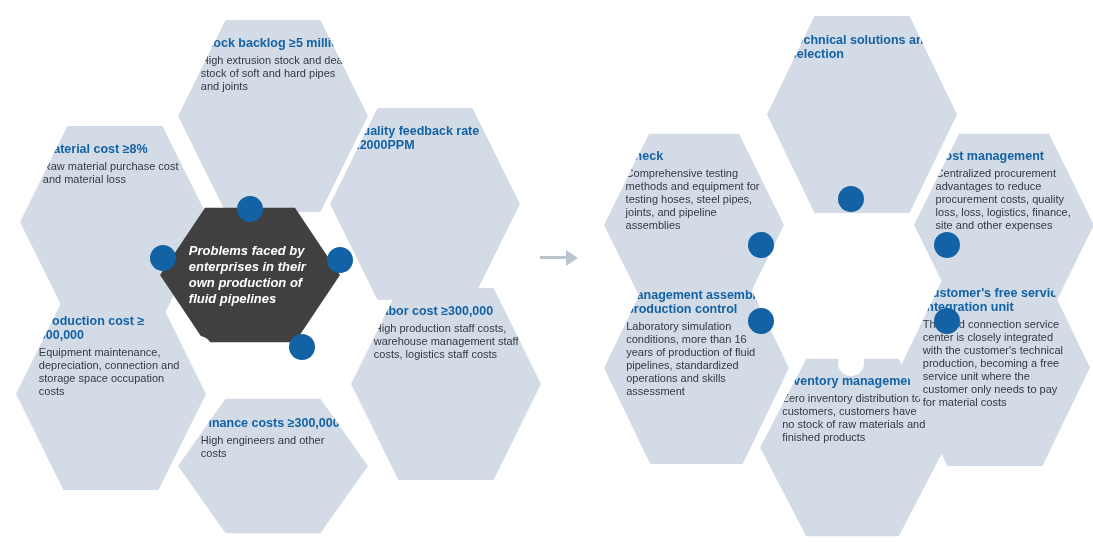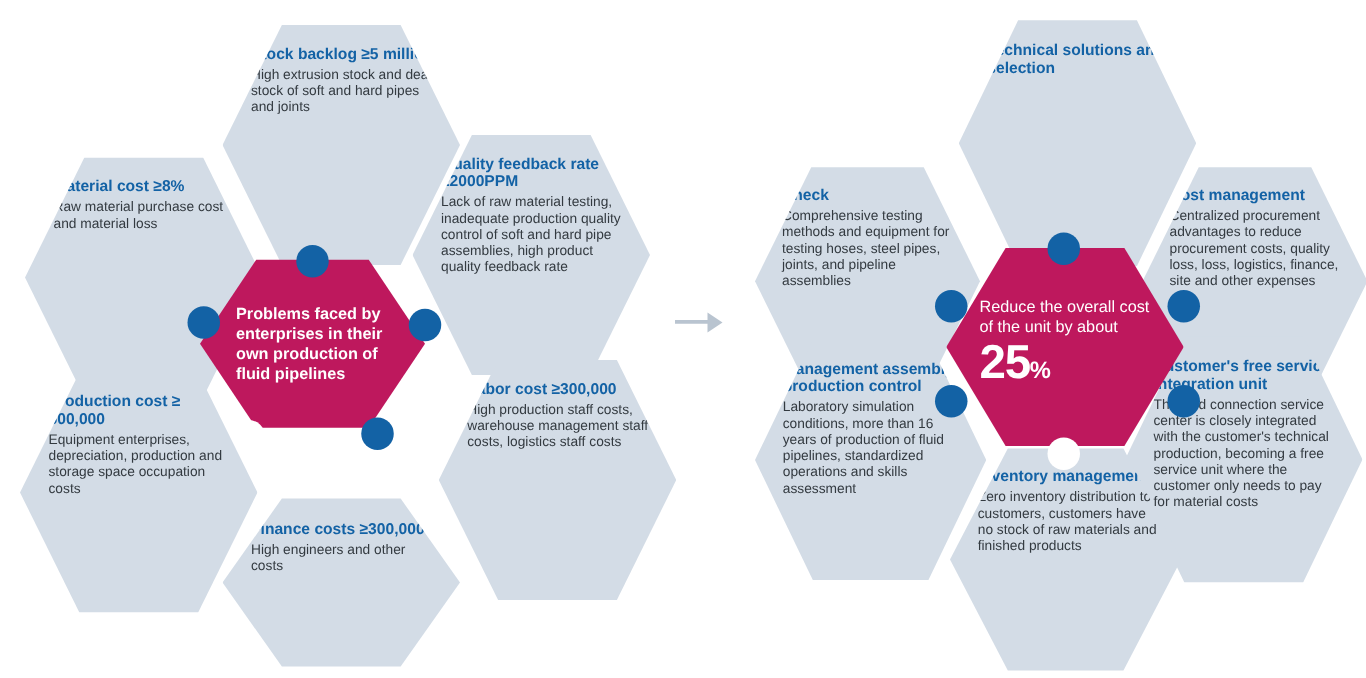--- a/index.html
+++ b/index.html
@@ -43,24 +43,25 @@
   }
   .hex-body {
     color: #333a40;
     font-size: 11px;
     line-height: 13px;
   }
 
   
   .hex-center {
     position: absolute;
-    background: #be185d;
+    background: #404040;
     clip-path: polygon(25% 2%, 75% 2%, 100% 50%, 75% 98%, 25% 98%, 0% 50%);
     color: #ffffff;
     box-sizing: border-box;
+    font-style: italic;
   }
   .center-text {
     position: absolute;
     left: 16%;
     right: 14%;
     top: 50%;
     transform: translateY(-50%);
     font-weight: bold;
     font-size: 13px;
     line-height: 16px;
@@ -137,42 +138,41 @@
   <div class="hex" style="left:178px; top:16px; width:190px; height:200px;">
     <div class="hex-inner">
       <div class="hex-title">Stock backlog ≥5 million</div>
       <div class="hex-body">High extrusion stock and dead stock of soft and hard pipes and joints</div>
     </div>
   </div>
 
   <div class="hex" style="left:330px; top:104px; width:190px; height:200px;">
     <div class="hex-inner">
       <div class="hex-title">Quality feedback rate ≥2000PPM</div>
-      <div class="hex-body">Lack of raw material testing, inadequate production quality control of soft and hard pipe assemblies, high product quality feedback rate</div>
     </div>
   </div>
 
   <div class="hex" style="left:20px; top:122px; width:190px; height:200px;">
     <div class="hex-inner">
       <div class="hex-title">Material cost ≥8%</div>
       <div class="hex-body">Raw material purchase cost and material loss</div>
     </div>
   </div>
 
   <div class="hex" style="left:351px; top:284px; width:190px; height:200px;">
     <div class="hex-inner">
       <div class="hex-title">Labor cost ≥300,000</div>
       <div class="hex-body">High production staff costs, warehouse management staff costs, logistics staff costs</div>
     </div>
   </div>
 
   <div class="hex" style="left:16px; top:294px; width:190px; height:200px;">
     <div class="hex-inner">
       <div class="hex-title">Production cost ≥ 500,000</div>
-      <div class="hex-body">Equipment enterprises, depreciation, production and storage space occupation costs</div>
+      <div class="hex-body">Equipment maintenance, depreciation, connection and storage space occupation costs</div>
     </div>
   </div>
 
   <div class="hex" style="left:178px; top:396px; width:190px; height:140px;">
     <div class="hex-inner" style="top:14%;">
       <div class="hex-title">Finance costs ≥300,000</div>
       <div class="hex-body">High engineers and other costs</div>
     </div>
   </div>
 
@@ -225,28 +225,20 @@
     </div>
   </div>
 
   <div class="hex" style="left:760px; top:355px; width:185px; height:185px;">
     <div class="hex-inner">
       <div class="hex-title">Inventory management</div>
       <div class="hex-body">Zero inventory distribution to customers, customers have no stock of raw materials and finished products</div>
     </div>
   </div>
 
-  <div class="hex-center" style="left:757px; top:195px; width:190px; height:165px;">
-    <div class="center-text-right">
-      <div class="center-lead">Reduce the overall cost of the unit by about</div>
-      <div class="center-big">
-        <span>25</span><span class="pct">%</span>
-      </div>
-    </div>
-  </div>
 
   <div class="knob dark" style="left:838px; top:186px;"></div>
   <div class="knob dark" style="left:748px; top:232px;"></div>
   <div class="knob dark" style="left:934px; top:232px;"></div>
   <div class="knob dark" style="left:748px; top:308px;"></div>
   <div class="knob dark" style="left:934px; top:308px;"></div>
   <div class="knob white" style="left:838px; top:350px;"></div>
 
 </div>
 

